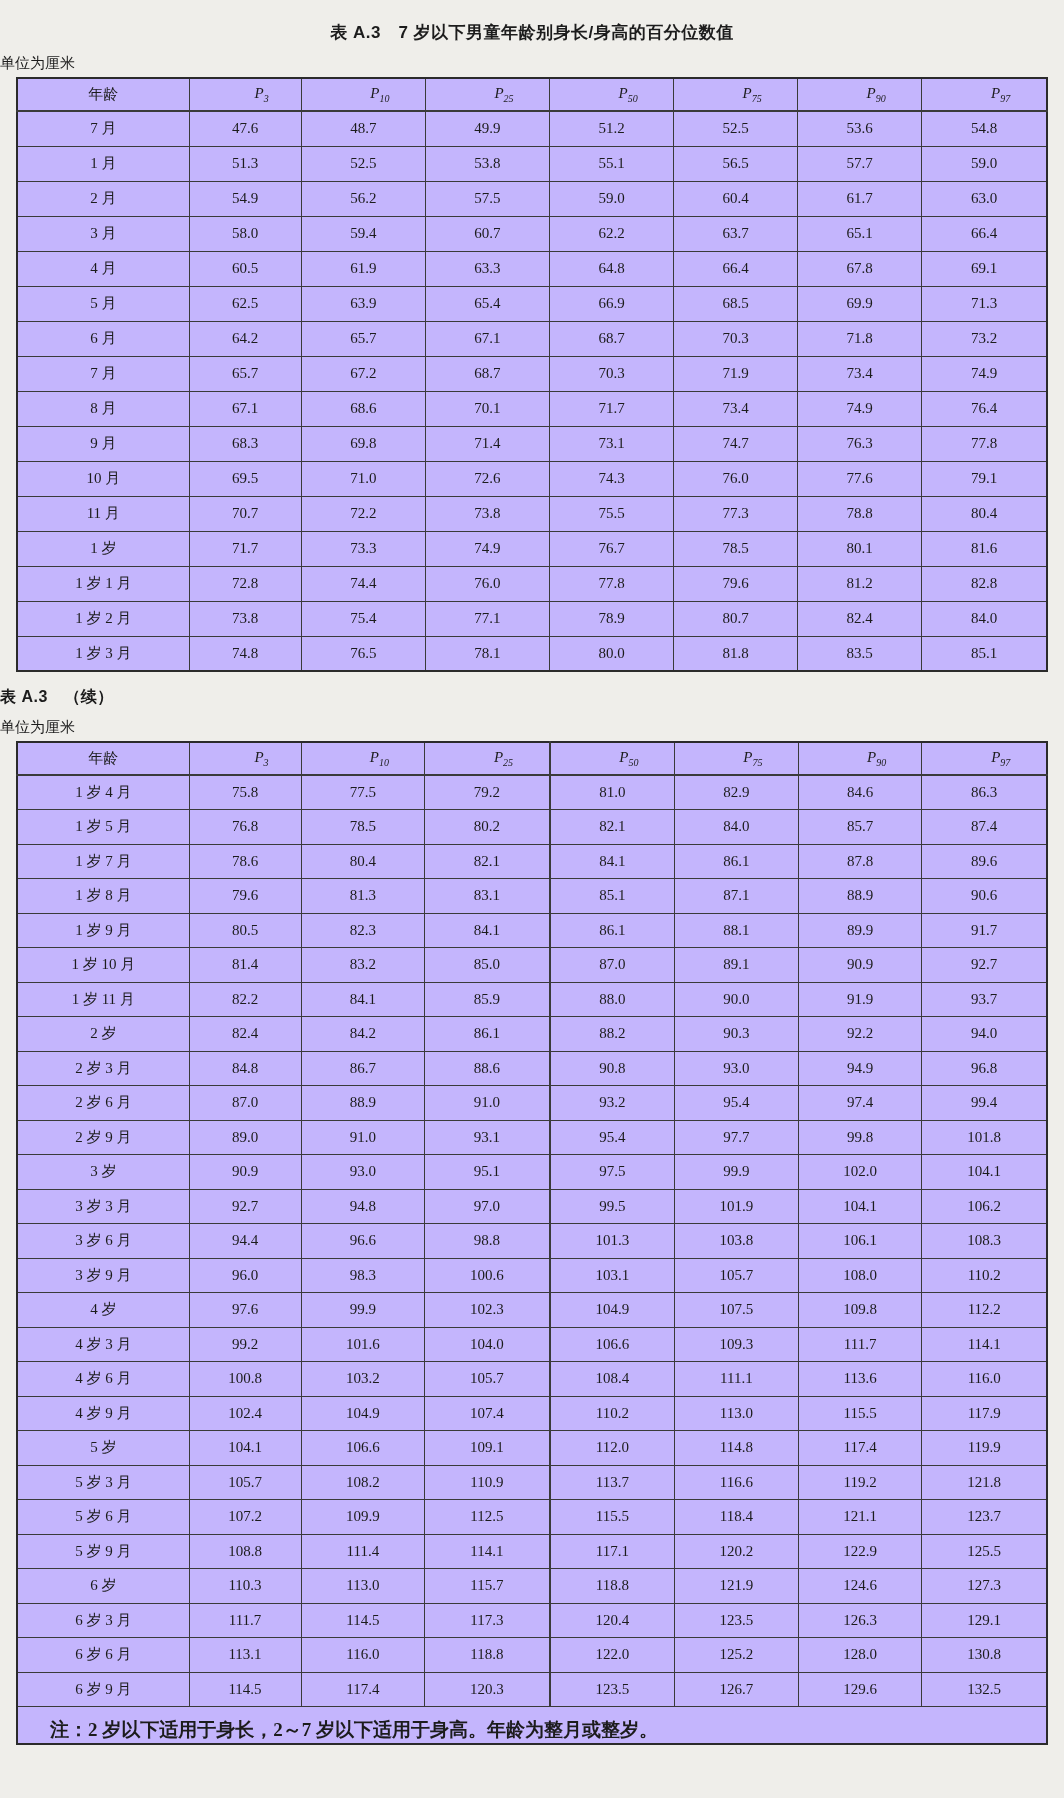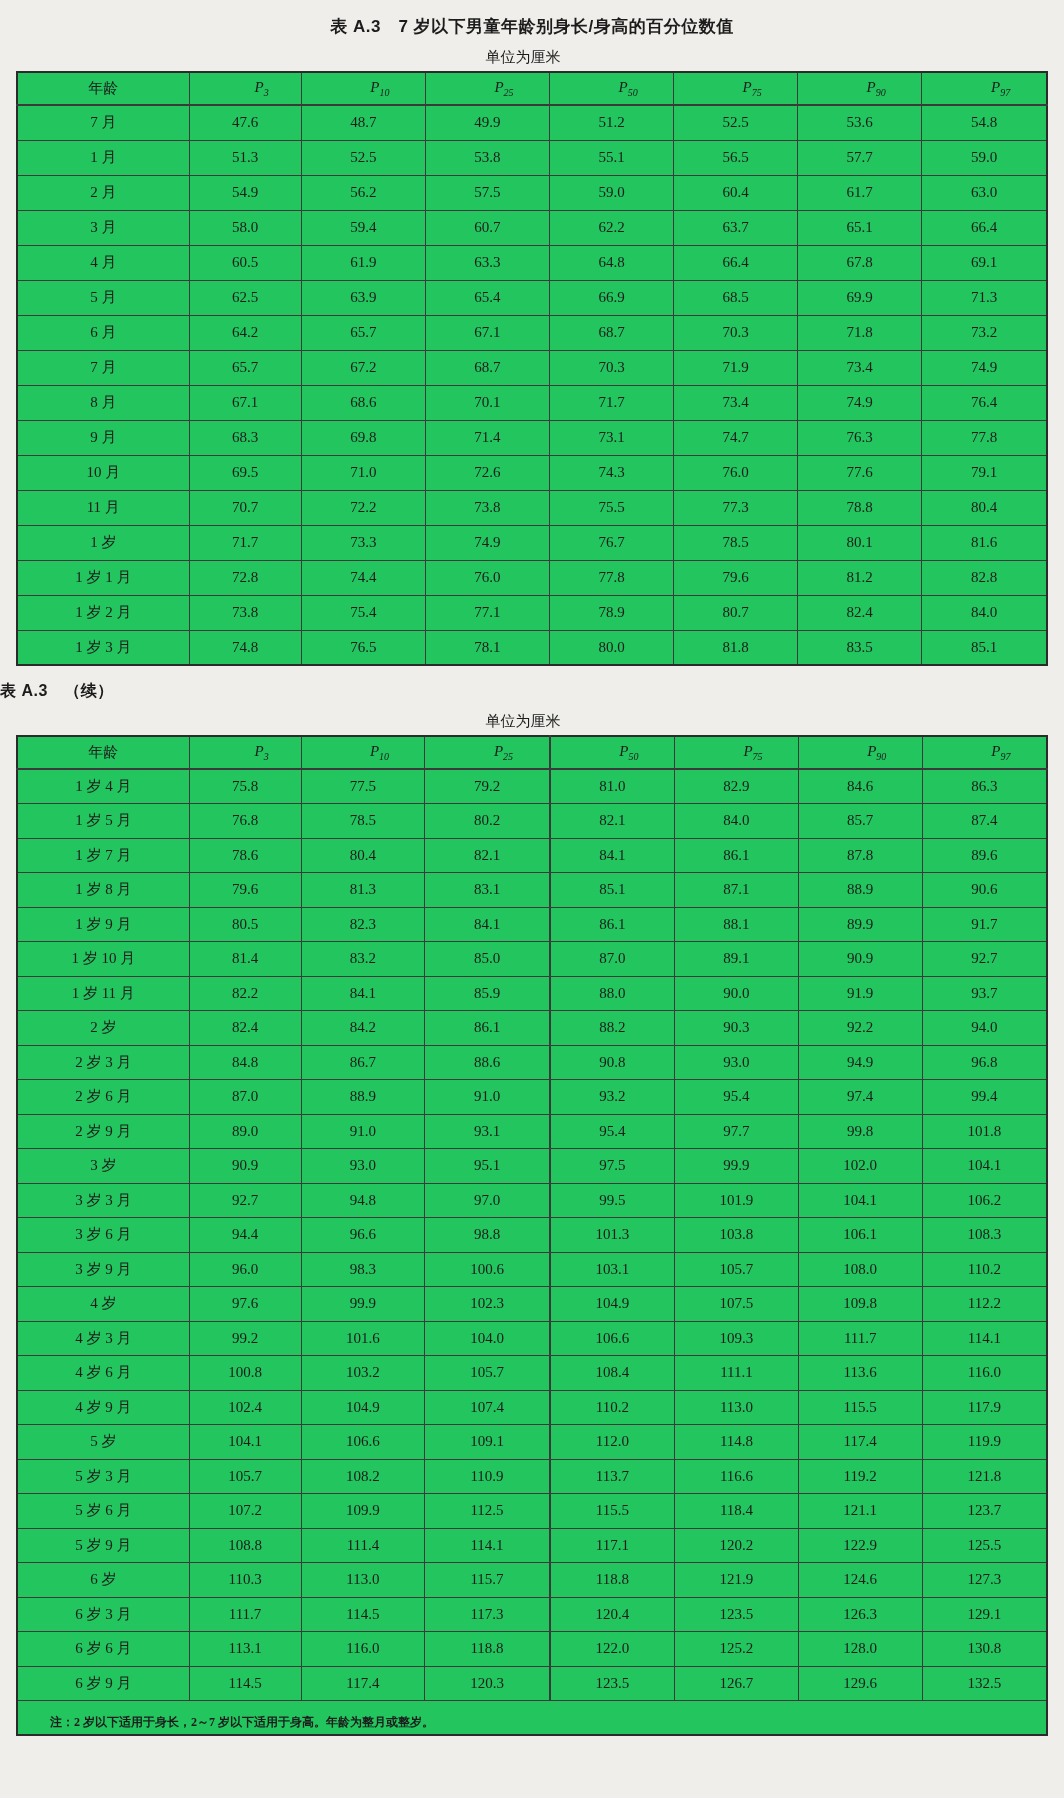--- a/index.html
+++ b/index.html
@@ -7,46 +7,46 @@
   body {
     background: #efeeea;
     font-family: "Liberation Serif", serif;
     color: #1c1c1c;
     width: 1064px;
     height: 1798px;
     overflow: hidden;
   }
   .doc { width: 1064px; height: 1798px; position: relative; }
   .main-title {
-    padding-top: 15px;
+    padding-top: 21px;
     text-align: center;
     font-family: "Liberation Sans", sans-serif;
     font-weight: bold;
     font-size: 17px;
     letter-spacing: 0.5px;
   }
   .continued-title {
     margin-top: 15px;
     text-align: left;
     font-family: "Liberation Sans", sans-serif;
     font-weight: bold;
     font-size: 16px;
     letter-spacing: 0.5px;
   }
   .unit-label {
     margin-top: 10px;
     margin-right: 18px;
-    text-align: center;
+    text-align: left;
     font-size: 15px;
   }
   table {
     margin: 4px auto 0 auto;
     width: 1032px;
     border-collapse: collapse;
-    background: #22c55e;
+    background: #c4b5fd;
   }
   table, th, td { border: 1px solid #3a3a3a; }
   table { border-width: 2px; border-color: #2b2b2b; }
   thead th { border-bottom-width: 2px; }
   th, td {
     text-align: center;
     vertical-align: middle;
     font-size: 15px;
     font-weight: normal;
   }
@@ -54,21 +54,21 @@
   .t1 td { height: 35px; }
   .t2 td { height: 34.5px; }
   col.age-col { width: 172px; }
   .p-head { font-style: italic; font-size: 15px; margin-left: 33px; }
   .p-head sub { font-style: normal; font-size: 10px; font-style: italic; }
   
   .t2 th:nth-child(5), .t2 td.v-col-5 { border-left-width: 2px; }
   .note-cell {
     text-align: left;
     font-weight: bold;
-    font-size: 12px;
+    font-size: 19px;
     padding: 10px 8px 0 32px;
     height: 42px;
   }
 </style>
 </head>
 <body>
 
 <div class="doc">
 
   <div class="main-title">表 A.3　7 岁以下男童年龄别身长/身高的百分位数值</div>

